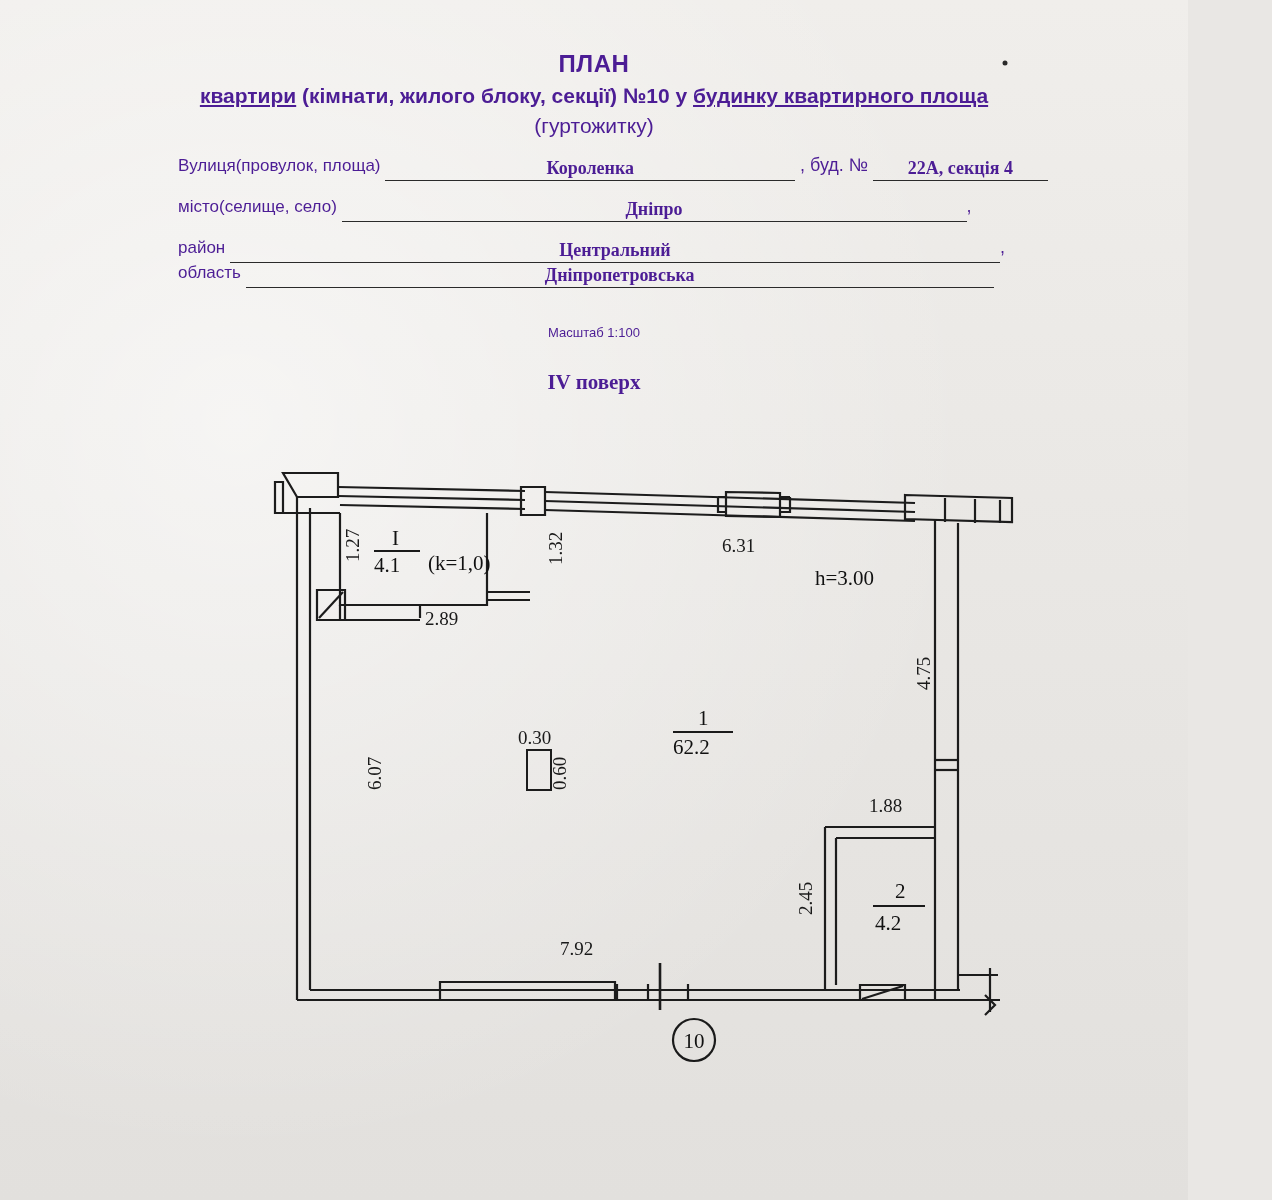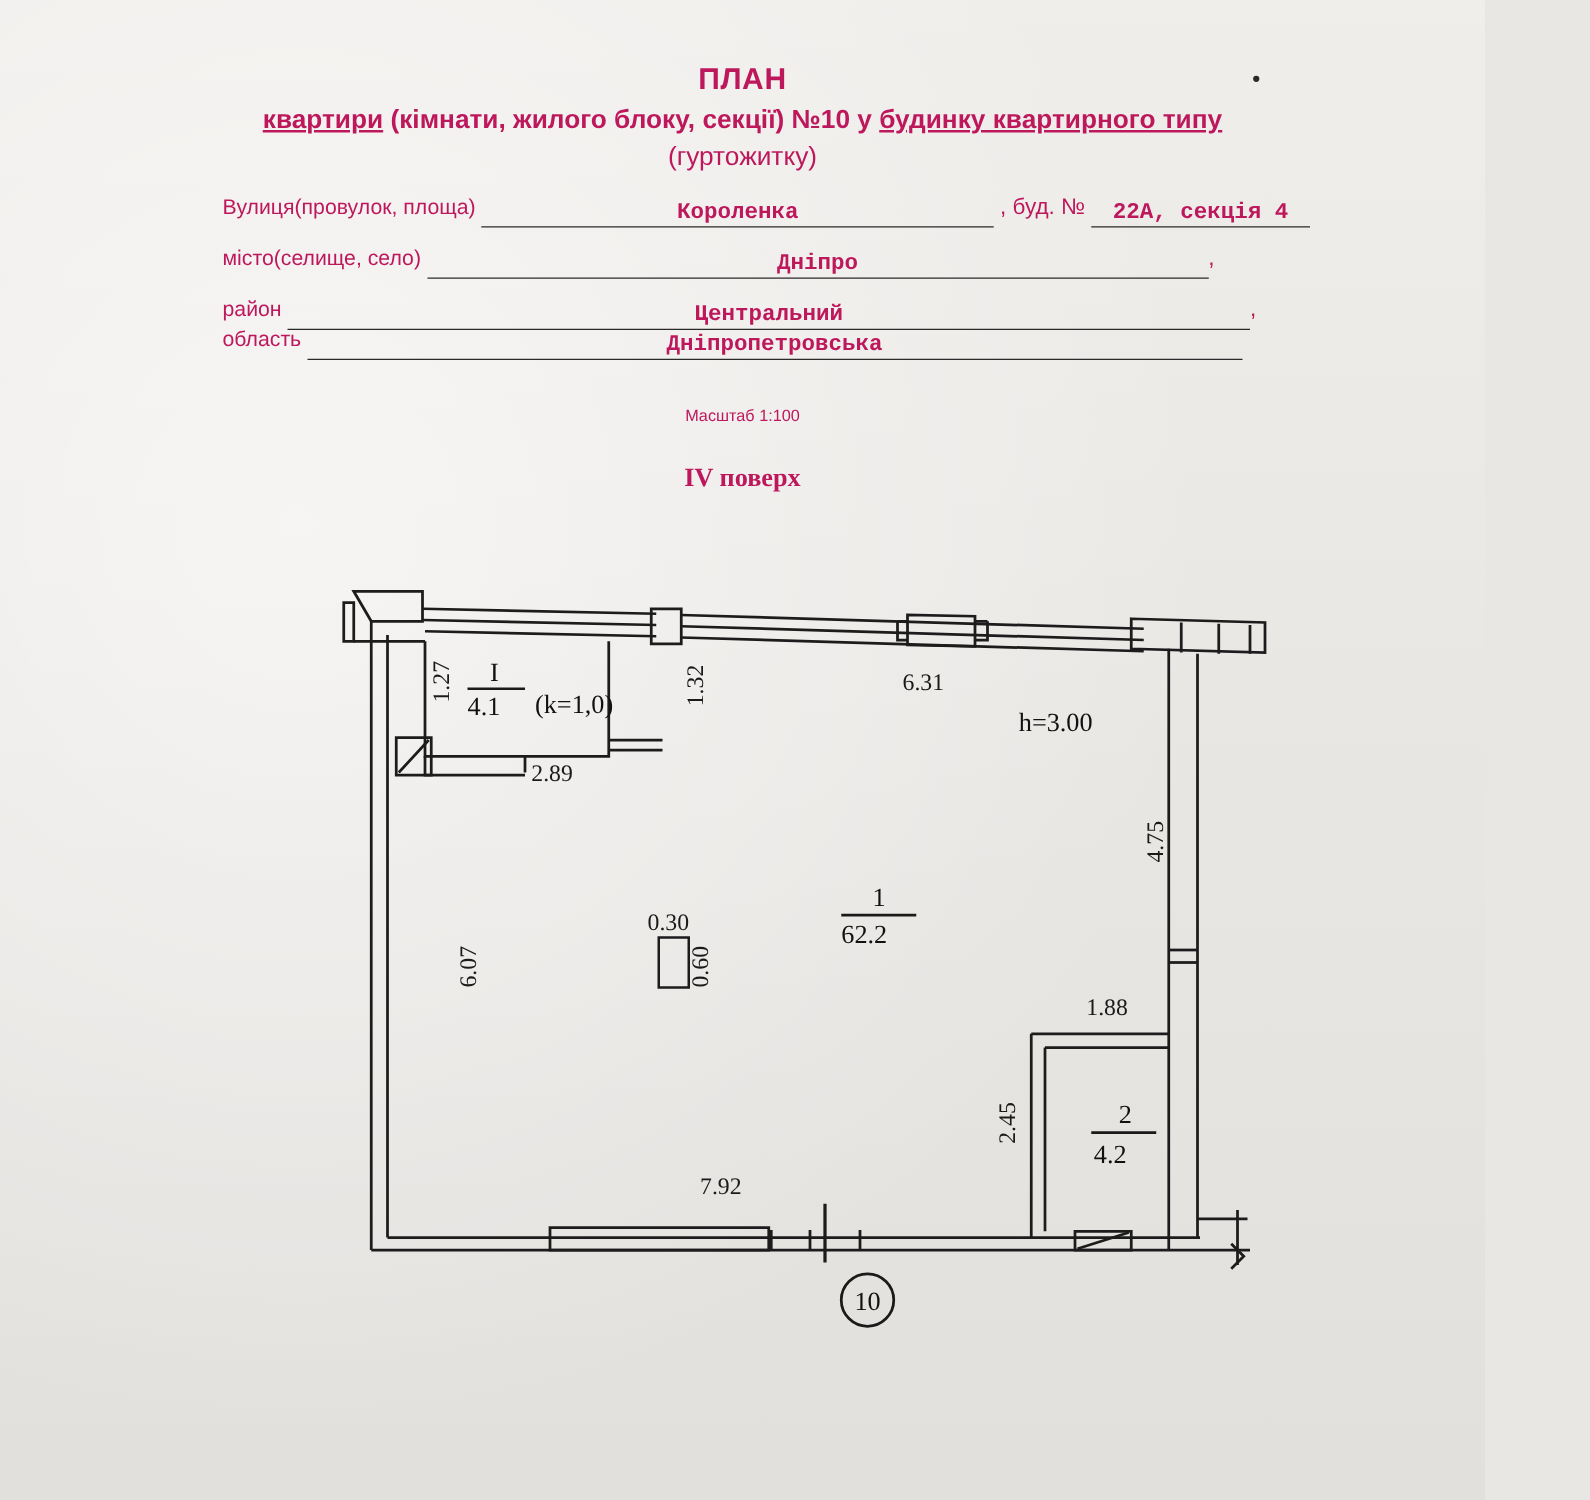--- a/index.html
+++ b/index.html
@@ -6,21 +6,21 @@
     margin: 0;
     padding: 0;
     background: #e9e7e4;
   }
   #page {
     position: relative;
     width: 1188px;
     height: 1200px;
     background: #edebe8;
     font-family: "Liberation Sans", sans-serif;
-    color: #be185d;
+    color: #4c1d95;
     overflow: hidden;
   }
   
   #page::before {
     content: "";
     position: absolute;
     inset: 0;
     background:
       radial-gradient(circle at 20% 35%, rgba(255,255,255,0.55), rgba(255,255,255,0) 60%),
       linear-gradient(180deg, rgba(240,238,235,1) 0%, rgba(232,230,227,1) 55%, rgba(226,224,221,1) 100%);
@@ -54,21 +54,21 @@
   .field-row {
     position: absolute;
     font-size: 17px;
     white-space: nowrap;
   }
   .field-label { font-family: "Liberation Sans", sans-serif; }
   .field-line {
     display: inline-block;
     border-bottom: 1.6px solid #2a2a2a;
     text-align: center;
-    font-family: Liberation Mono, monospace;
+    font-family: Liberation Serif, serif;
     font-weight: bold;
     font-size: 18px;
     position: relative;
     top: 3px;
     padding-bottom: 1px;
   }
   .comma { font-size: 18px; }
 
   .scale-line {
     position: absolute;
@@ -108,21 +108,21 @@
 </head>
 <body>
 
 <div id="page">
 
   <div class="hdr title-main">
     <span>ПЛАН</span>
   </div>
 
   <div class="hdr title-sub">
-    <span class="u">квартири</span><span> (кімнати, жилого блоку, секції) №10 у </span><span class="u">будинку квартирного типу</span>
+    <span class="u">квартири</span><span> (кімнати, жилого блоку, секції) №10 у </span><span class="u">будинку квартирного площа</span>
   </div>
 
   <div class="hdr title-sub2">
     <span>(гуртожитку)</span>
   </div>
 
   <div class="field-row" style="left:178px; top:155px;">
     <span class="field-label">Вулиця(провулок, площа)</span>
     <span class="field-line" style="width:410px;">Короленка</span>
     <span class="comma">, буд. №</span>

